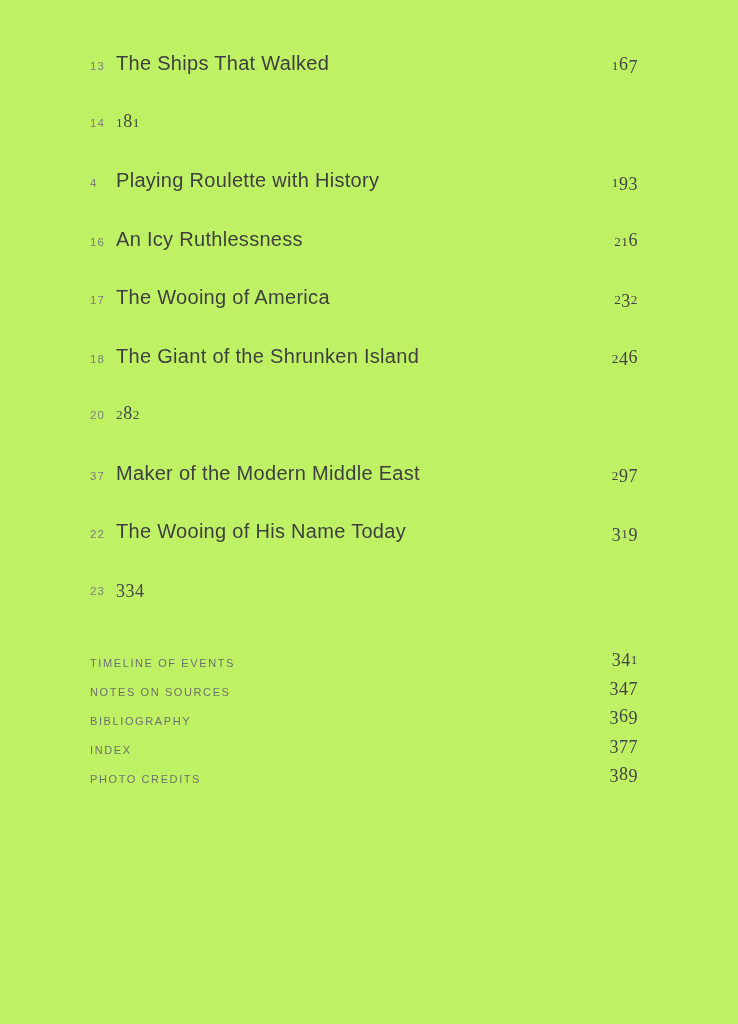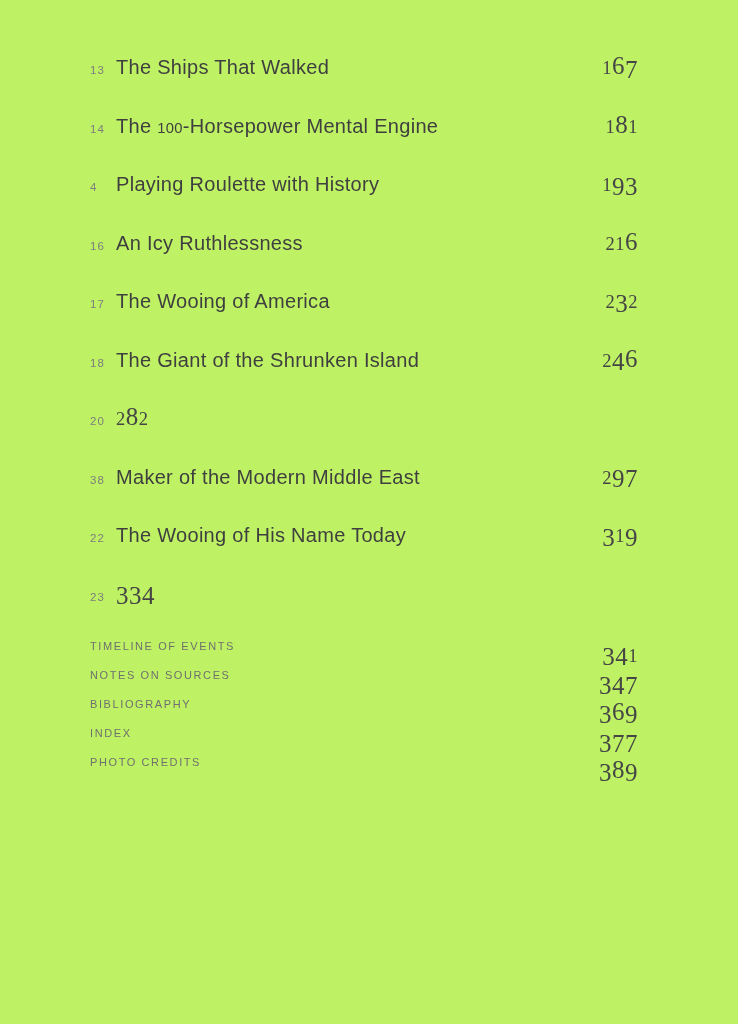--- a/index.html
+++ b/index.html
@@ -41,32 +41,32 @@
     flex: 1 1 auto;
     font-family: Liberation Sans, sans-serif;
     font-size: 20px;
     letter-spacing: 0.3px;
     color: #3f3f3f;
     white-space: nowrap;
   }
   .page-num {
     flex: 0 0 auto;
     font-family: "Liberation Serif", serif;
-    font-size: 25px;
+    font-size: 18px;
     letter-spacing: 0.5px;
     color: #454545;
     text-align: right;
   }
   
   #back-matter {
     margin-top: 35px;
   }
   .back-row {
     display: flex;
-    align-items: flex-start;
+    align-items: flex-end;
     height: 29px;
   }
   .bm-label {
     flex: 1 1 auto;
     font-family: "Liberation Sans", sans-serif;
     font-size: 11px;
     letter-spacing: 1.6px;
     color: #6f6f6f;
     white-space: nowrap;
   }
@@ -82,21 +82,20 @@
   <div id="content">
     <div id="chapter-list">
   <div class="chapter-row">
     <span class="ch-num">13</span>
     <span class="ch-title onum">The Ships That Walked</span>
     <span class="page-num onum"><span class="os-x">1</span><span class="os-a">6</span><span class="os-d">7</span></span>
   </div>
 
   <div class="chapter-row">
     <span class="ch-num">14</span>
-    <span class="ch-title onum">The <span class="os-x">1</span><span class="os-x">0</span><span class="os-x">0</span>-Horsepower Mental Engine</span>
     <span class="page-num onum"><span class="os-x">1</span><span class="os-a">8</span><span class="os-x">1</span></span>
   </div>
 
   <div class="chapter-row">
     <span class="ch-num">4</span>
     <span class="ch-title onum">Playing Roulette with History</span>
     <span class="page-num onum"><span class="os-x">1</span><span class="os-d">9</span><span class="os-d">3</span></span>
   </div>
 
   <div class="chapter-row">
@@ -117,21 +116,21 @@
     <span class="page-num onum"><span class="os-x">2</span><span class="os-d">4</span><span class="os-a">6</span></span>
   </div>
 
 
   <div class="chapter-row">
     <span class="ch-num">20</span>
     <span class="page-num onum"><span class="os-x">2</span><span class="os-a">8</span><span class="os-x">2</span></span>
   </div>
 
   <div class="chapter-row">
-    <span class="ch-num">38</span>
+    <span class="ch-num">37</span>
     <span class="ch-title onum">Maker of the Modern Middle East</span>
     <span class="page-num onum"><span class="os-x">2</span><span class="os-d">9</span><span class="os-d">7</span></span>
   </div>
 
   <div class="chapter-row">
     <span class="ch-num">22</span>
     <span class="ch-title onum">The Wooing of His Name Today</span>
     <span class="page-num onum"><span class="os-d">3</span><span class="os-x">1</span><span class="os-d">9</span></span>
   </div>
 

